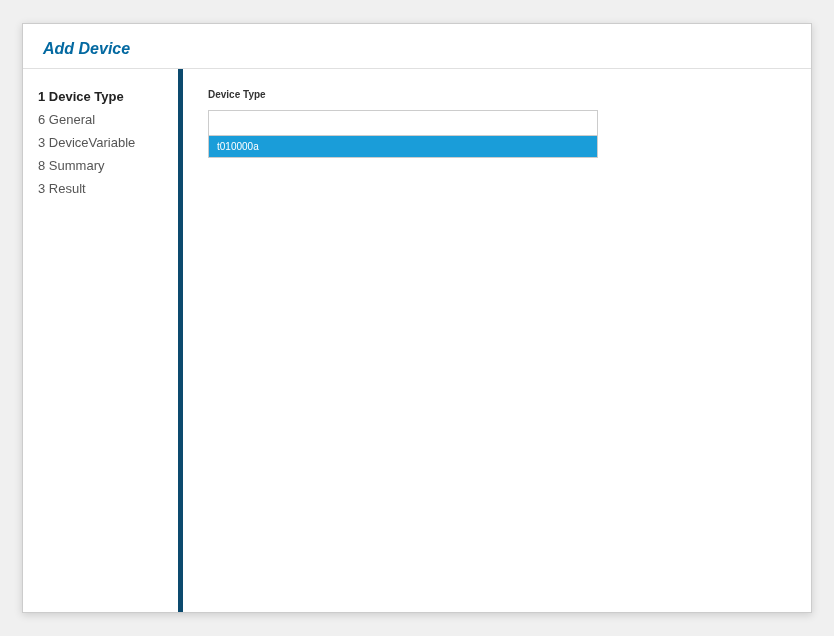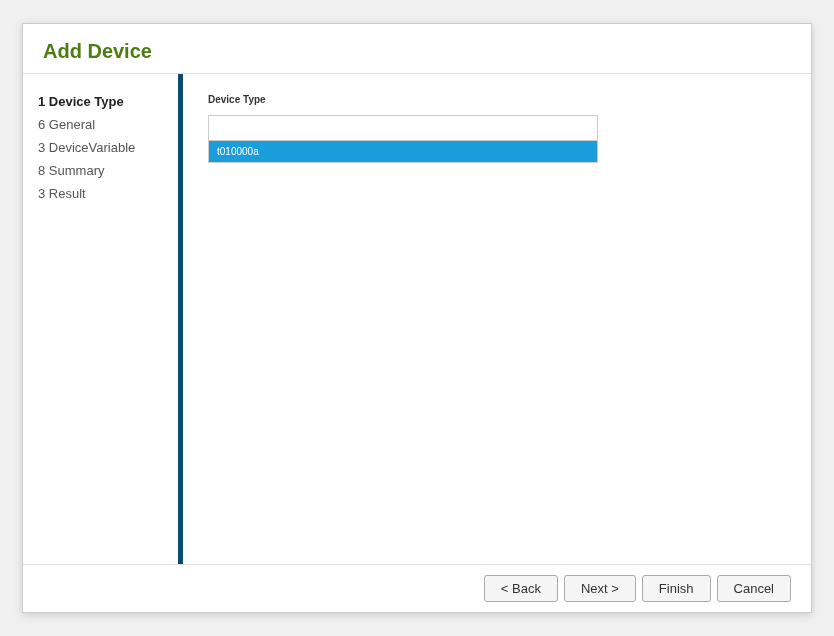--- a/index.html
+++ b/index.html
@@ -28,23 +28,24 @@
       flex-direction: column;
       box-shadow: 0 2px 8px rgba(0,0,0,0.15);
     }
 
     .dialog-header {
       padding: 16px 20px 10px 20px;
       border-bottom: 1px solid #e0e0e0;
     }
 
     .dialog-title {
-      font-size: 20px;
+      font-size: 16px;
       font-weight: bold;
-      color: #4d7c0f;
+      color: #0369a1;
+      font-style: italic;
     }
 
     .dialog-body {
       display: flex;
       flex: 1;
       overflow: hidden;
     }
 
     .sidebar {
       width: 160px;
@@ -160,20 +161,14 @@
       <div class="field-label">Device Type</div>
       <input class="search-input" type="text" value="" placeholder="" style="">
       <div class="dropdown-list">
 
       <div class="dropdown-item selected">t010000a</div>
         </div>
     </div>
 
   </div>
 
-  <div class="dialog-footer">
-    <button class="btn">&lt; Back</button>
-    <button class="btn btn-primary">Next &gt;</button>
-    <button class="btn">Finish</button>
-    <button class="btn">Cancel</button>
-  </div>
 
 </div>
 
 </body></html>

